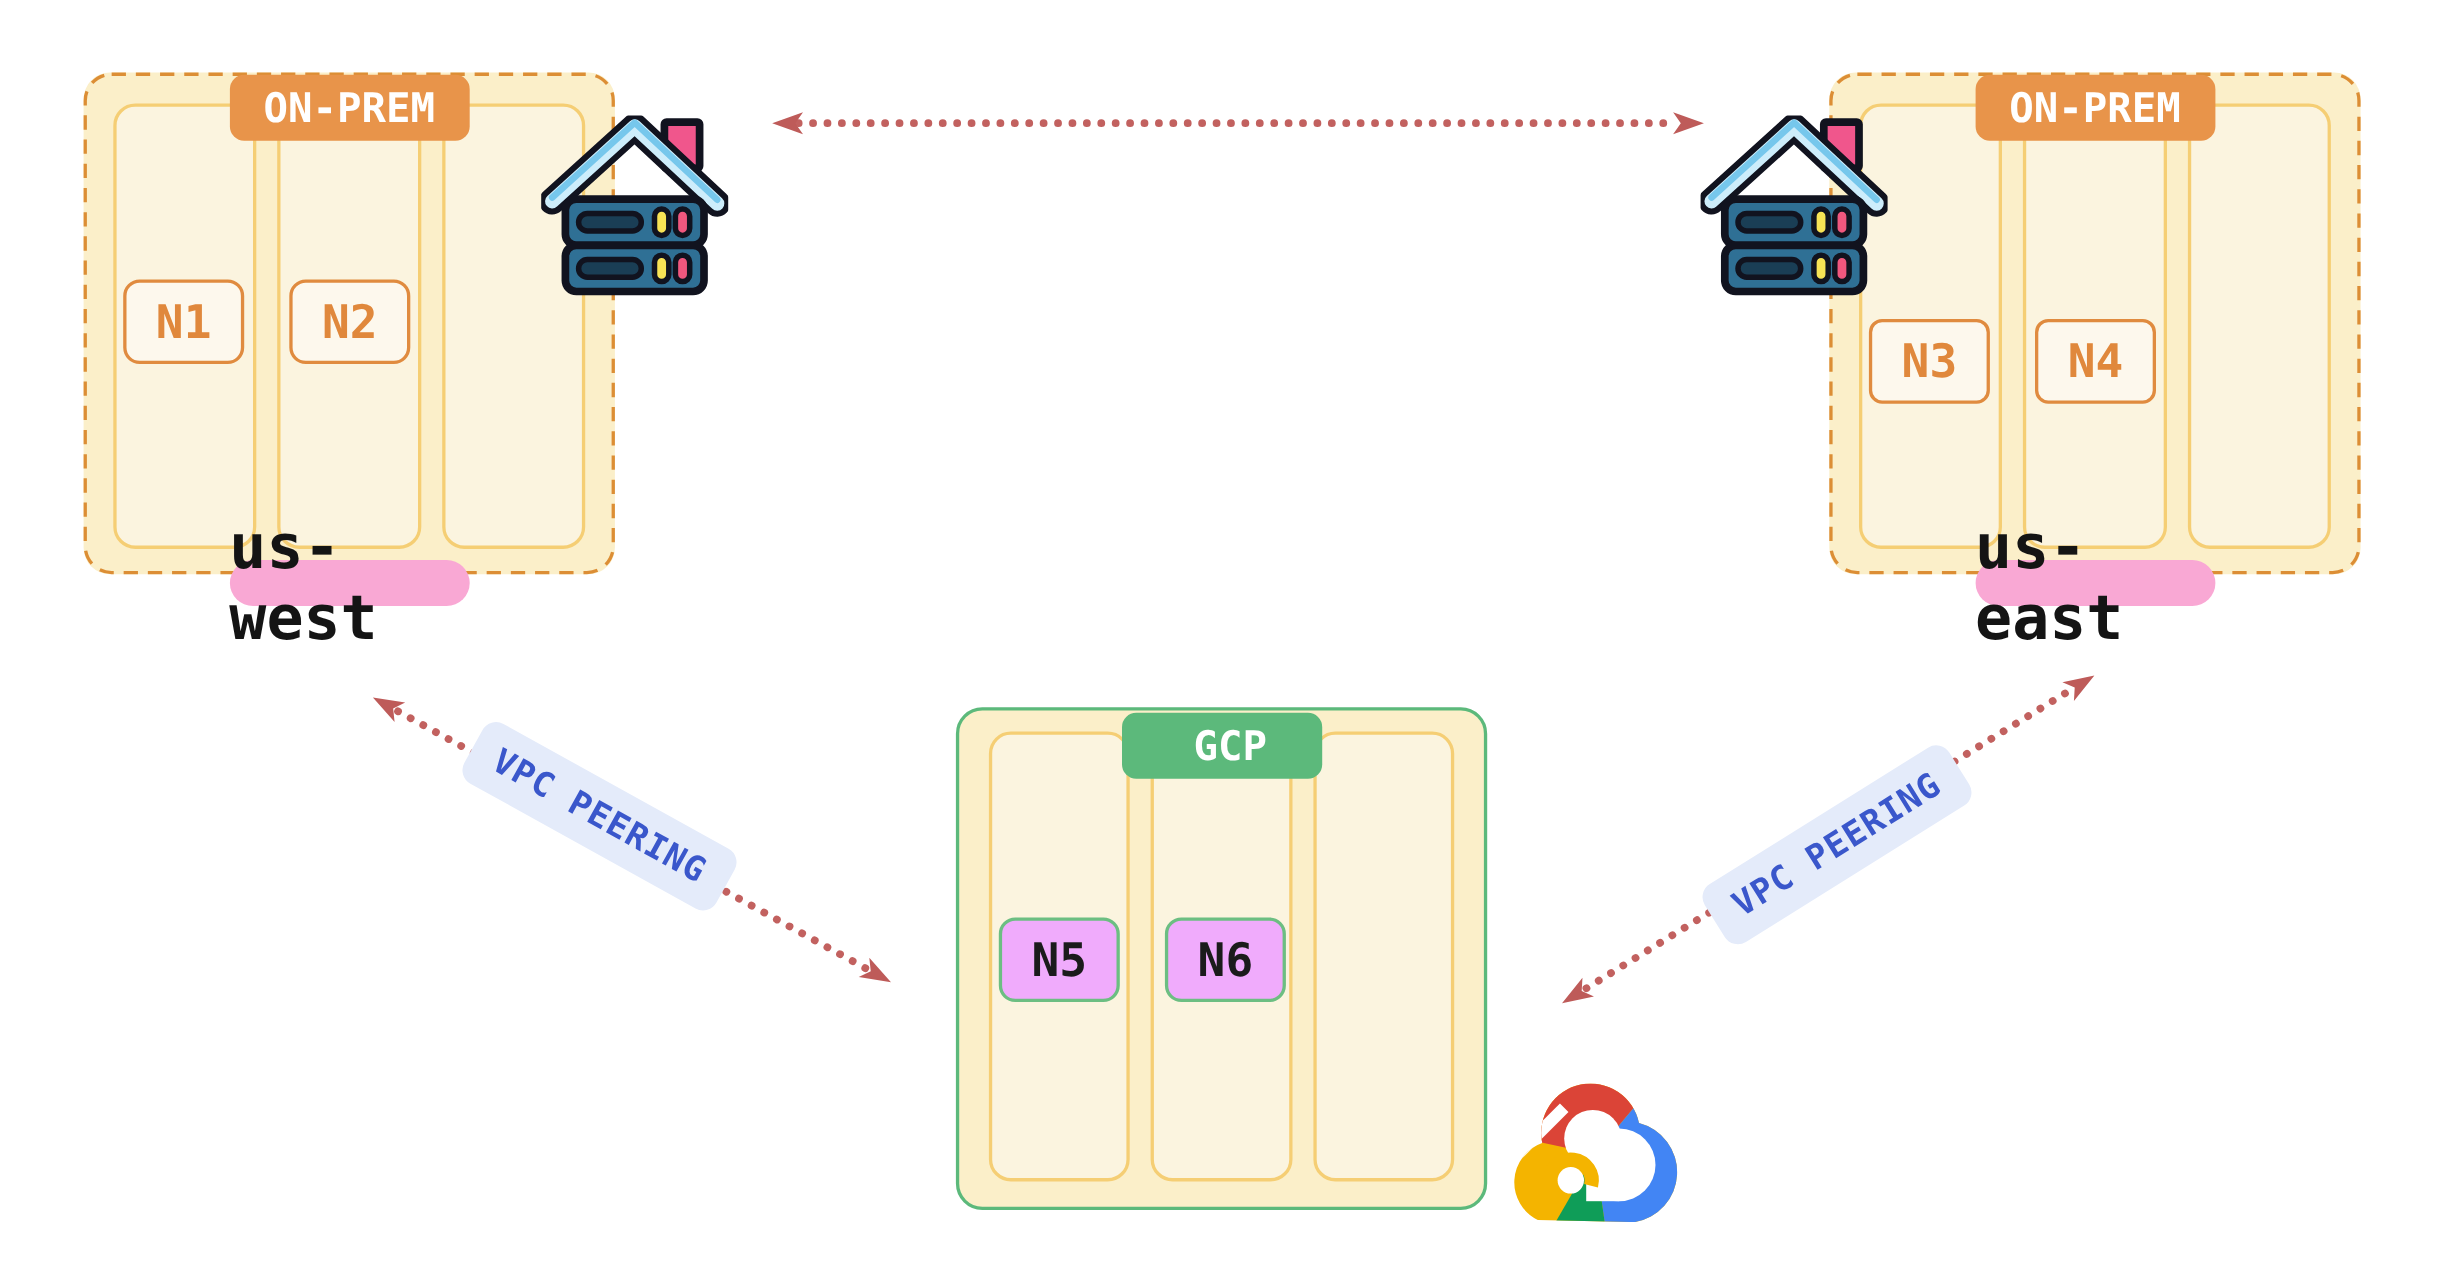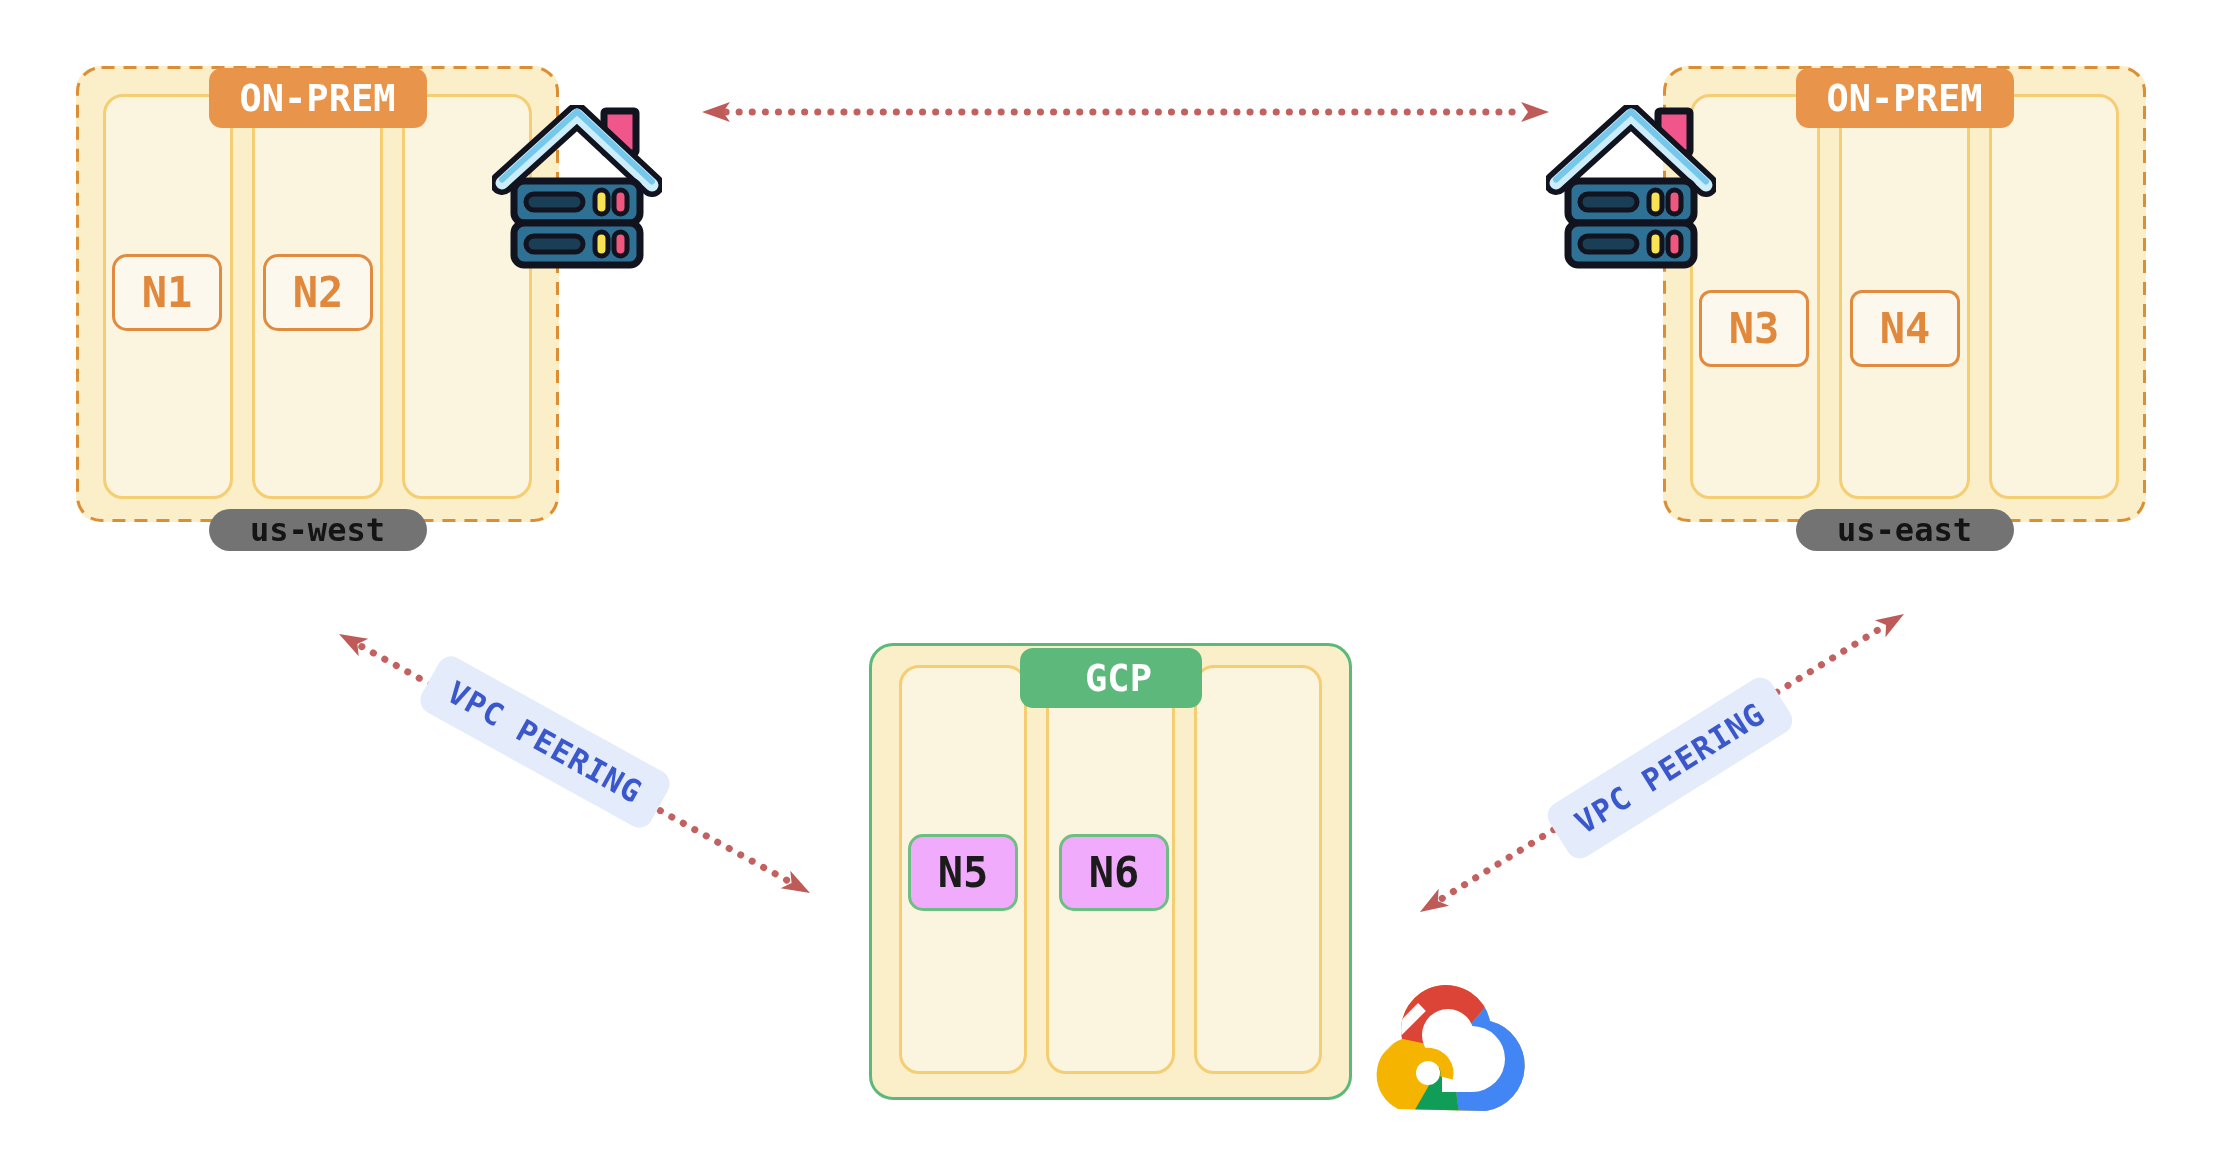--- a/index.html
+++ b/index.html
@@ -8,21 +8,21 @@
   .group{position:absolute;border-radius:24px;background:#FBEFC9;}
   .group.gcp{border:3px solid #5CB97B;box-sizing:border-box;}
   .cols{position:absolute;left:27px;right:27px;top:28px;bottom:23px;display:flex;gap:19px;}
   .gcp .cols{top:19px;}
   .col{flex:1;background:#FBF4DF;border:3px solid #F5CE74;border-radius:20px;box-sizing:border-box;}
   .badge{position:absolute;top:-28px;left:50%;transform:translateX(-50%);height:60px;border-radius:13px;
          display:flex;align-items:center;justify-content:center;color:#fff;font-weight:bold;font-size:37px;z-index:6;margin-top:30px;}
   .badge.orange{width:218px;background:#E8944A;}
   .badge.green{width:166px;background:#5CB97B;padding-left:16px;}
   .region-pill{position:absolute;top:443px;left:50%;transform:translateX(-50%);height:42px;border-radius:21px;
-         background:#737373;color:#141414;font-weight:bold;font-size:32px;display:flex;align-items:center;justify-content:center;z-index:6;}
+         background:#f9a8d4;color:#141414;font-weight:bold;font-size:56px;display:flex;align-items:center;justify-content:center;z-index:6;}
   .region-pill.w218{width:218px;}
   .region-pill.w280{width:280px;}
   .node{position:absolute;width:110px;height:77px;border-radius:12px;box-sizing:border-box;
         display:flex;align-items:center;justify-content:center;font-weight:bold;font-size:42px;}
   .node.onprem{background:#FDF8ED;border:3px solid #E08B3F;color:#E0883C;}
   .node.gcpn{background:#f0abfc;border:3px solid #6CBE82;color:#1B1B1B;}
   .node.p1{left:36px;}
   .node.p2{left:187px;}
   .ny1{top:188px;border-radius:15px;}
   .ny2{top:214px;margin-top:10px;}

